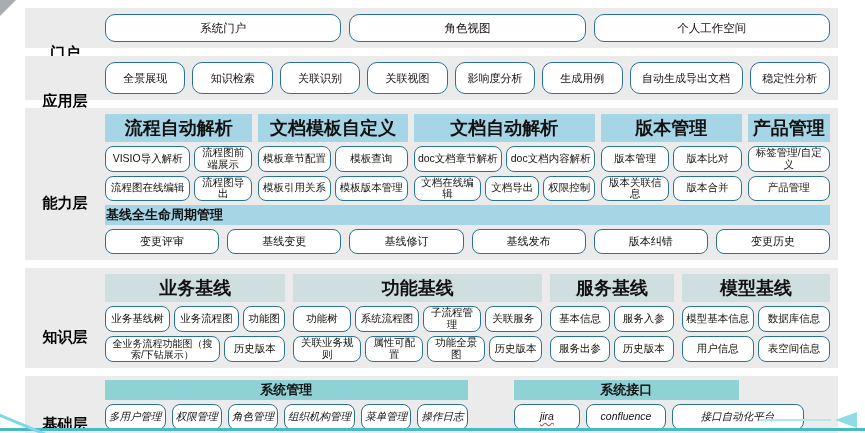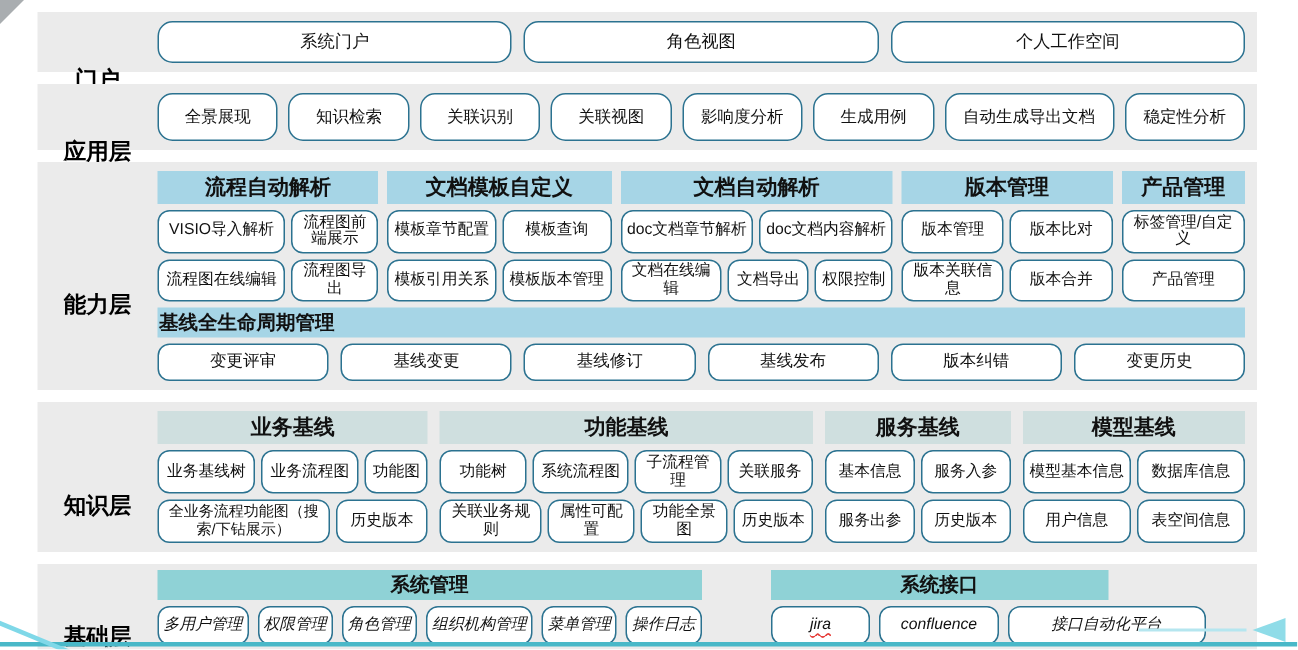--- a/index.html
+++ b/index.html
@@ -18,21 +18,21 @@
   .layer-app{height:44px;justify-content:flex-end;}
   .hflex{display:flex;gap:8px;height:100%;}
   .hflex .box{flex:1;font-size:11.5px;border-radius:10px;white-space:nowrap;}
   .app-flex{gap:7px;}
   .app-flex .box{font-size:11px;}
   
   .layer-cap{height:152px;}
   .cap-col{display:flex;flex-direction:column;gap:4px;height:100%;}
   .group-strip{display:flex;gap:6px;flex:1;min-height:0;}
   .group{display:flex;flex-direction:column;gap:4px;min-width:0;}
-  .group-header{background:#a6d5e6;font-weight:700;font-size:14px;text-align:center;
+  .group-header{background:#a6d5e6;font-weight:700;font-size:18px;text-align:center;
                 padding:2px 1px;white-space:nowrap;overflow:hidden;}
   .group-row{display:flex;gap:4px;flex:1;min-height:0;}
   .group-row .box{flex:1;min-height:0;}
   .band-title{background:#a6d5e6;font-weight:700;font-size:13px;text-align:left;padding:1px;}
   .band-items{display:flex;gap:8px;height:25px;}
   .band-items .box{flex:1;font-size:11px;white-space:nowrap;}
   
   .layer-knw{height:100px;}
   .knw .group-header{background:#cfdfdf;}
   

